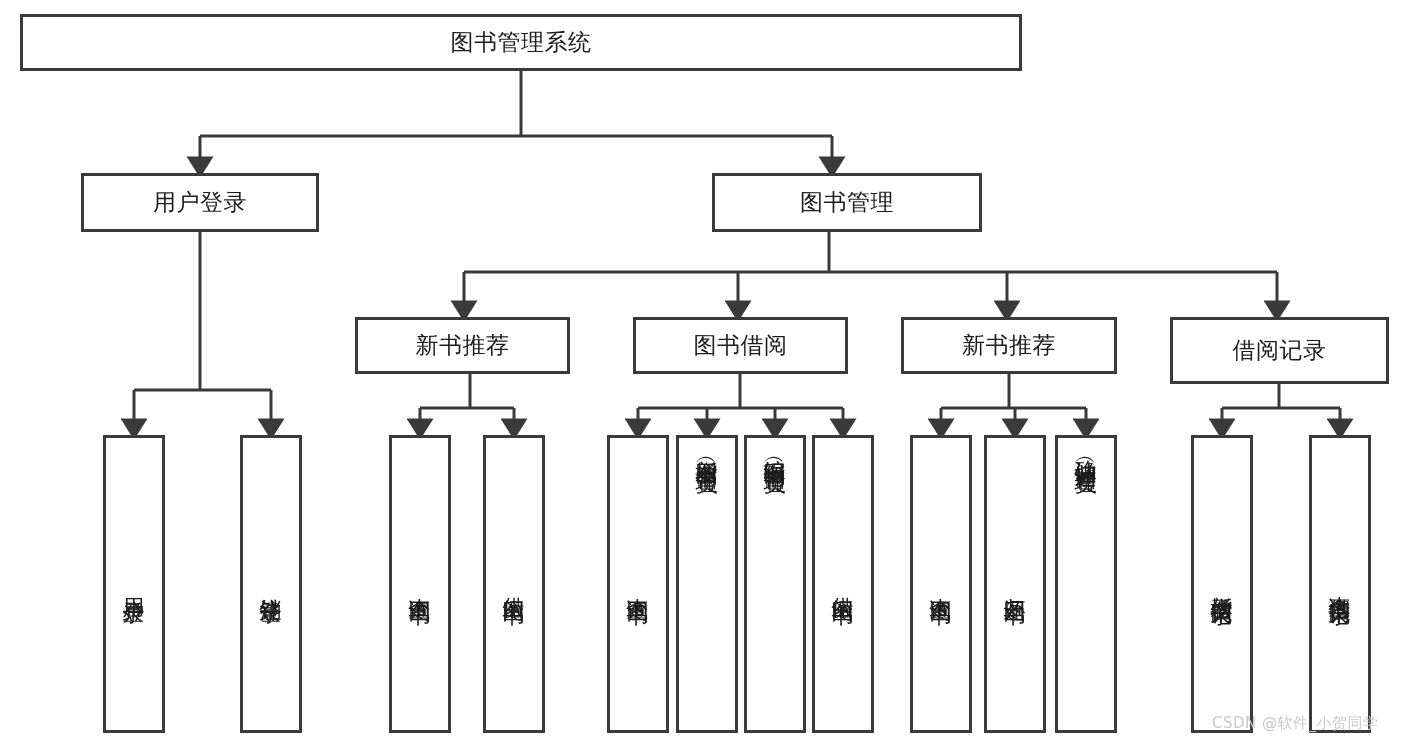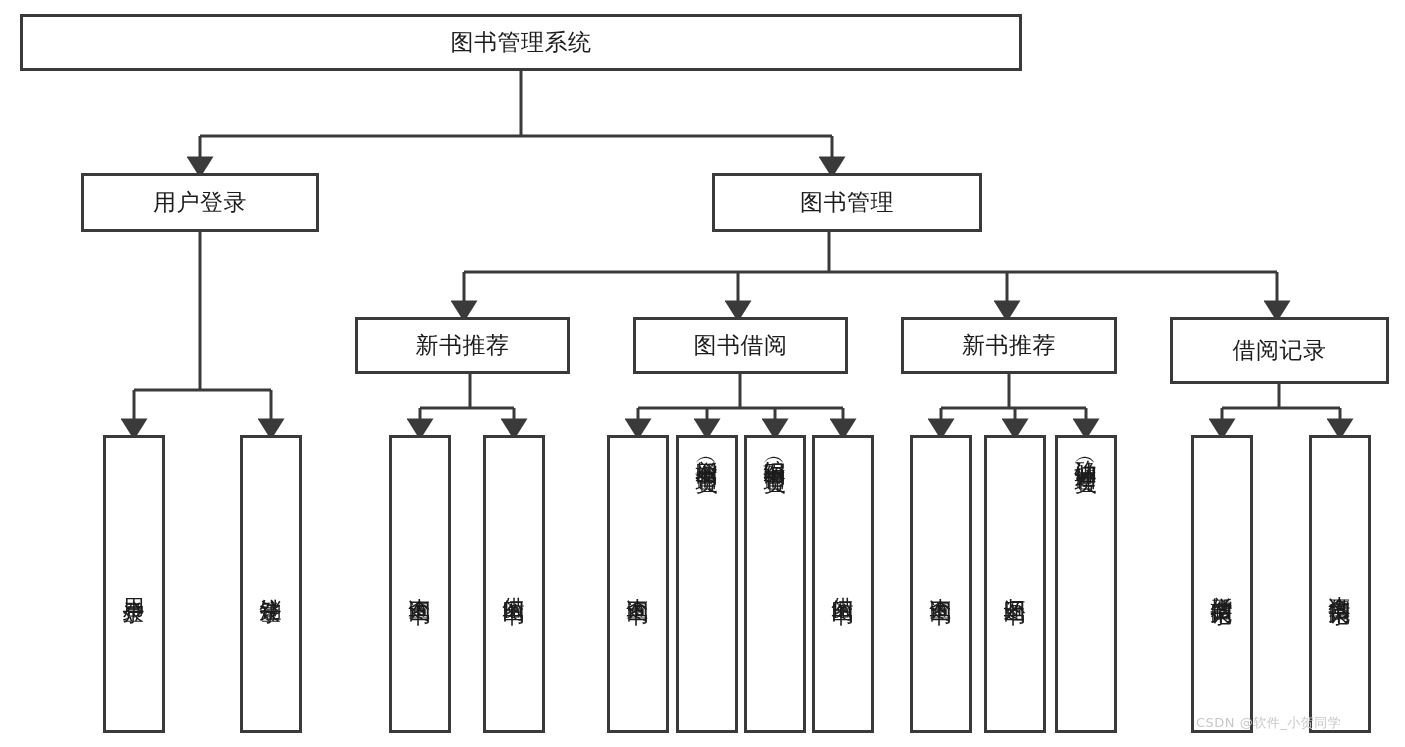--- a/index.html
+++ b/index.html
@@ -46,25 +46,26 @@
     text-orientation: upright;
     font-size: 22px;
     color: #1c1c1c;
     line-height: 1.32;
     letter-spacing: 2px;
     white-space: nowrap;
     text-align: left;
   }
   .watermark {
     position: absolute;
-    font-size: 13px;
+    font-size: 15px;
     color: #c9c9c9;
     letter-spacing: 0.5px;
     white-space: nowrap;
     user-select: none;
+    margin-left: 16px;
   }
 </style>
 </head>
 <body>
 
 <div id="diagram-root">
 
   <svg class="diagram-canvas" viewBox="0 0 1405 747">
     <defs>
       <marker id="arrowhead" markerWidth="9" markerHeight="9" refX="1.2" refY="4.5" orient="auto" markerUnits="strokeWidth">

